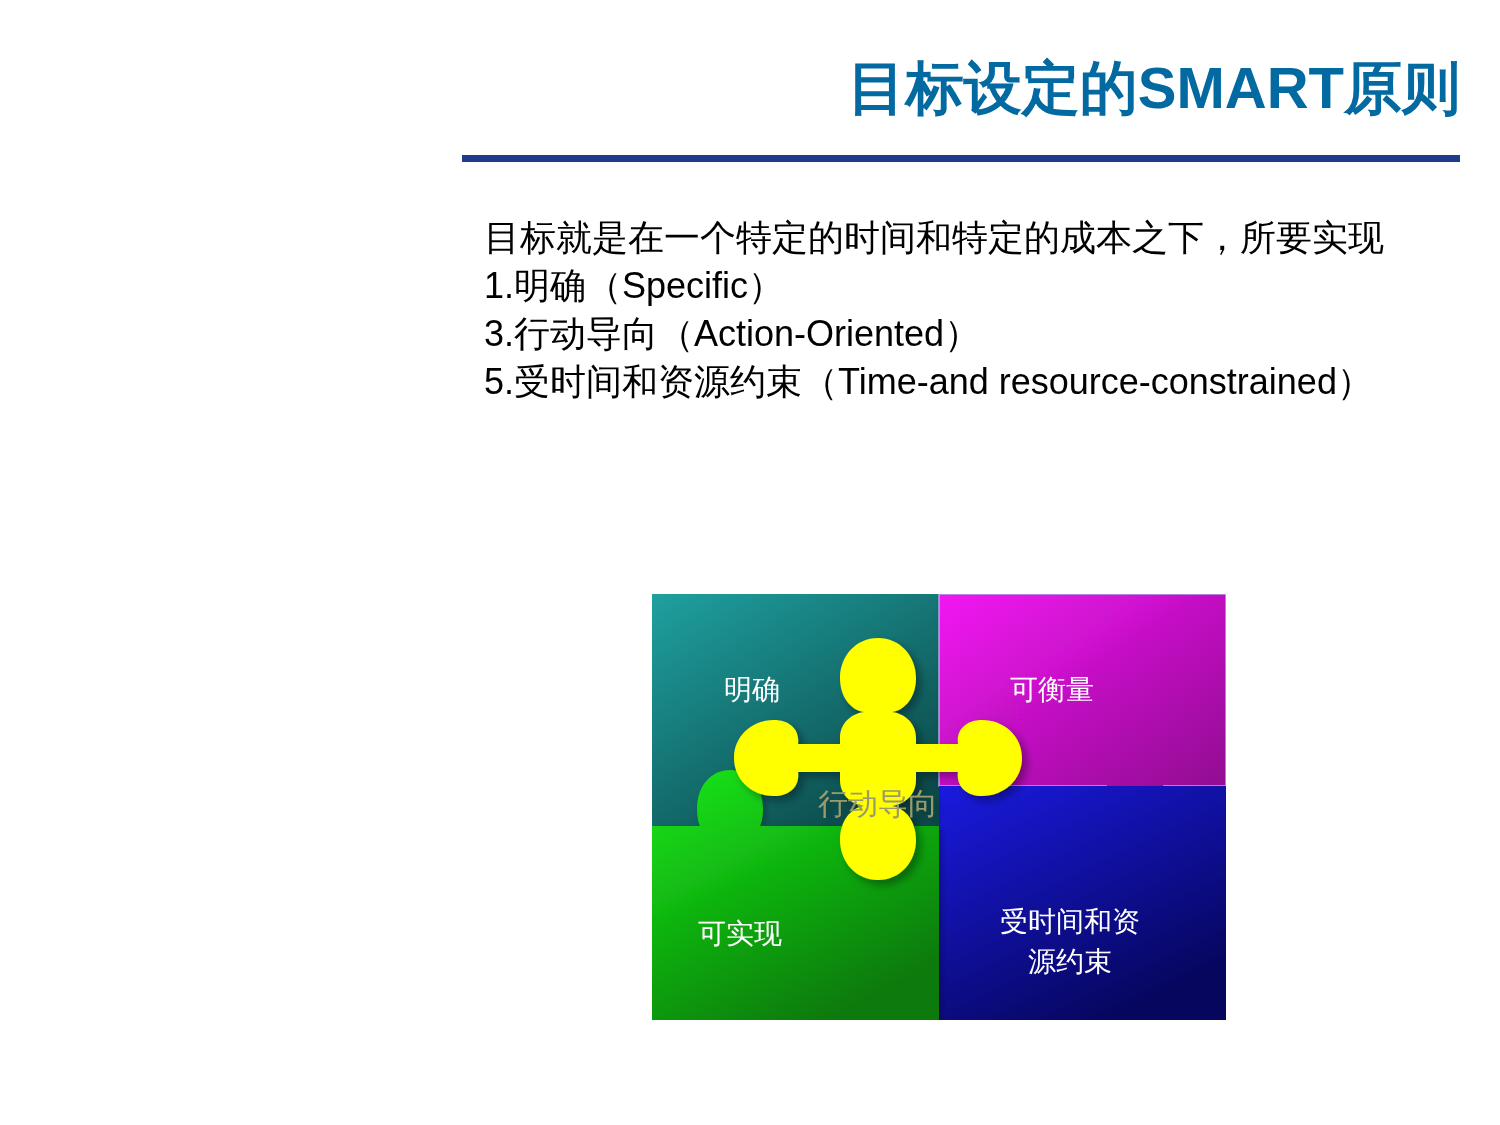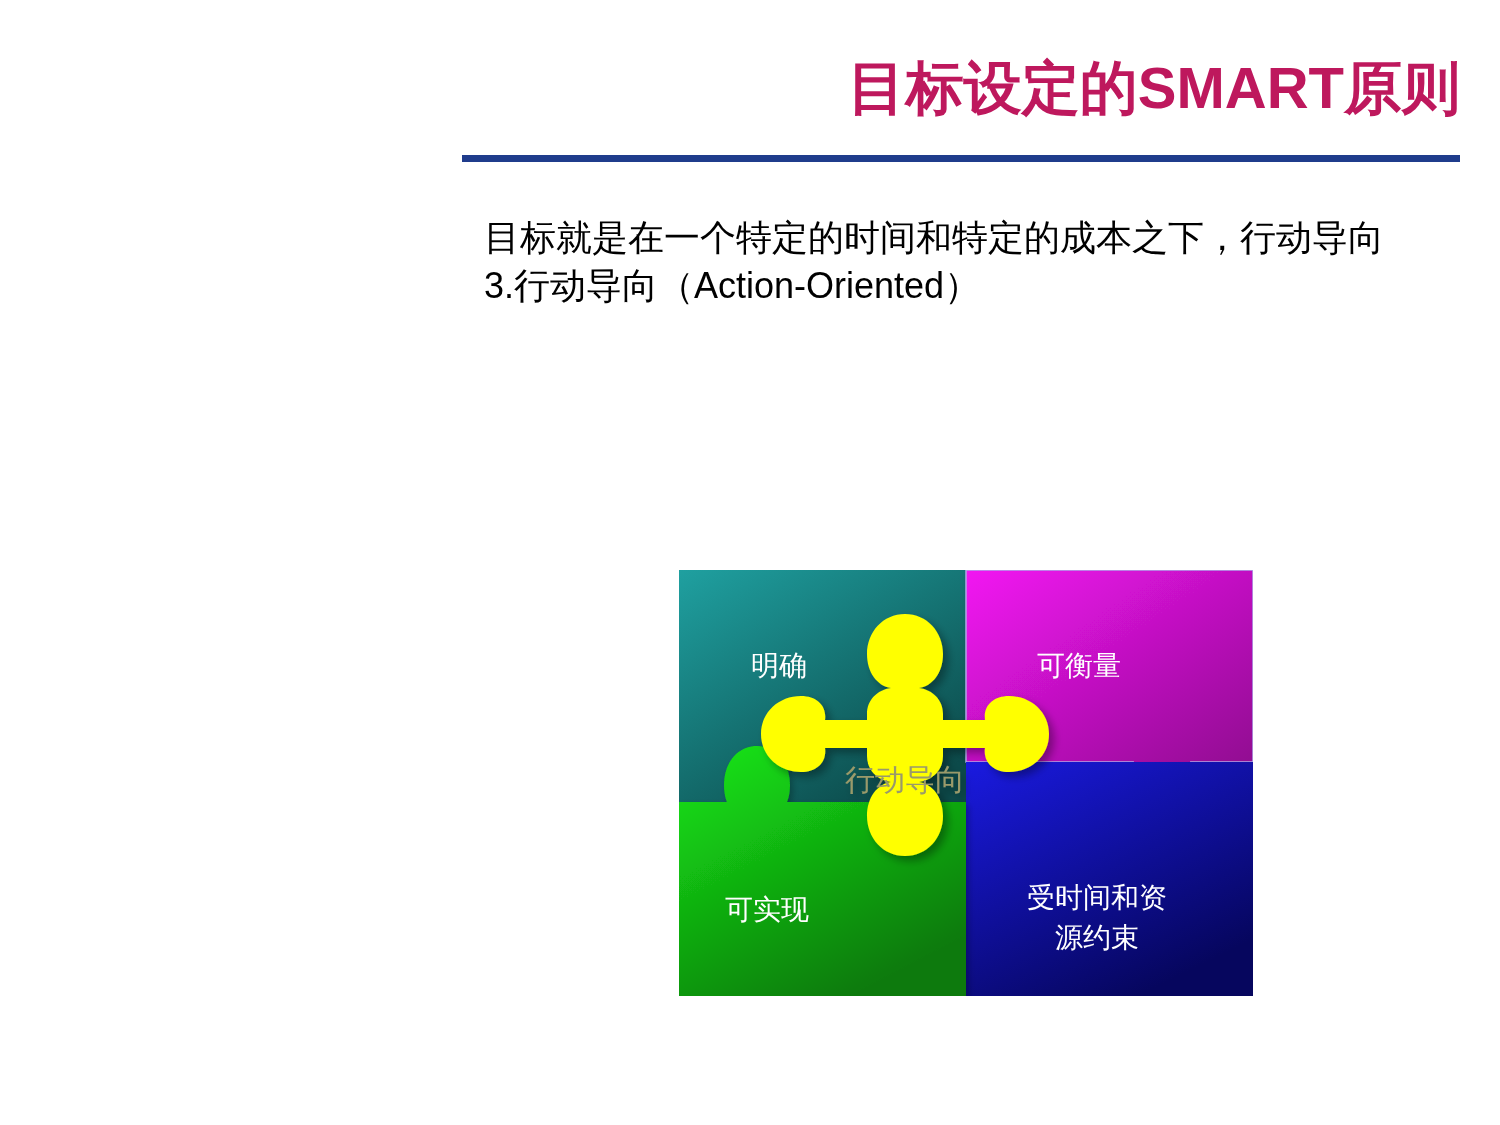--- a/index.html
+++ b/index.html
@@ -17,21 +17,21 @@
 
   
   #slide-title {
     position: absolute;
     left: 462px;
     top: 58px;
     width: 998px;
     text-align: right;
     font-size: 58px;
     font-weight: bold;
-    color: #be185d;
+    color: #0369a1;
     letter-spacing: 0px;
     line-height: 1.05;
     white-space: nowrap;
   }
 
   #title-rule {
     position: absolute;
     left: 462px;
     top: 155px;
     width: 998px;
@@ -52,24 +52,23 @@
   }
   #body-text .para {
     display: block;
     white-space: nowrap;
   }
 
   
   #puzzle-wrap {
     position: absolute;
     left: 652px;
-    top: 570px;
+    top: 594px;
     width: 670px;
     height: 426px;
-    margin-left: 27px;
   }
   #puzzle-svg {
     display: block;
     width: 574px;
     height: 426px;
   }
   .piece-label {
     font-family: "Liberation Sans", "DejaVu Sans", sans-serif;
     font-size: 28px;
     fill: #ffffff;
@@ -82,22 +81,24 @@
   }
 </style>
 </head>
 <body>
 
 <div id="slide-title">目标设定的SMART原则</div>
 
 <div id="title-rule"></div>
 
 <div id="body-text">
-  <span class="para">目标就是在一个特定的时间和特定的成本之下，行动导向</span>
+  <span class="para">目标就是在一个特定的时间和特定的成本之下，所要实现</span>
+  <span class="para">1.明确（Specific）</span>
   <span class="para">3.行动导向（Action-Oriented）</span>
+  <span class="para">5.受时间和资源约束（Time-and resource-constrained）</span>
 </div>
 
 <div id="puzzle-wrap">
   <svg id="puzzle-svg" viewBox="0 0 574 426" xmlns="http://www.w3.org/2000/svg">
     <defs>
       <linearGradient id="gradTeal" x1="0" y1="0" x2="0.75" y2="1">
         <stop offset="0%" stop-color="#1FA0A0"></stop>
         <stop offset="100%" stop-color="#0C4A4A"></stop>
       </linearGradient>
       <linearGradient id="gradMagenta" x1="0" y1="0" x2="0.8" y2="1">

